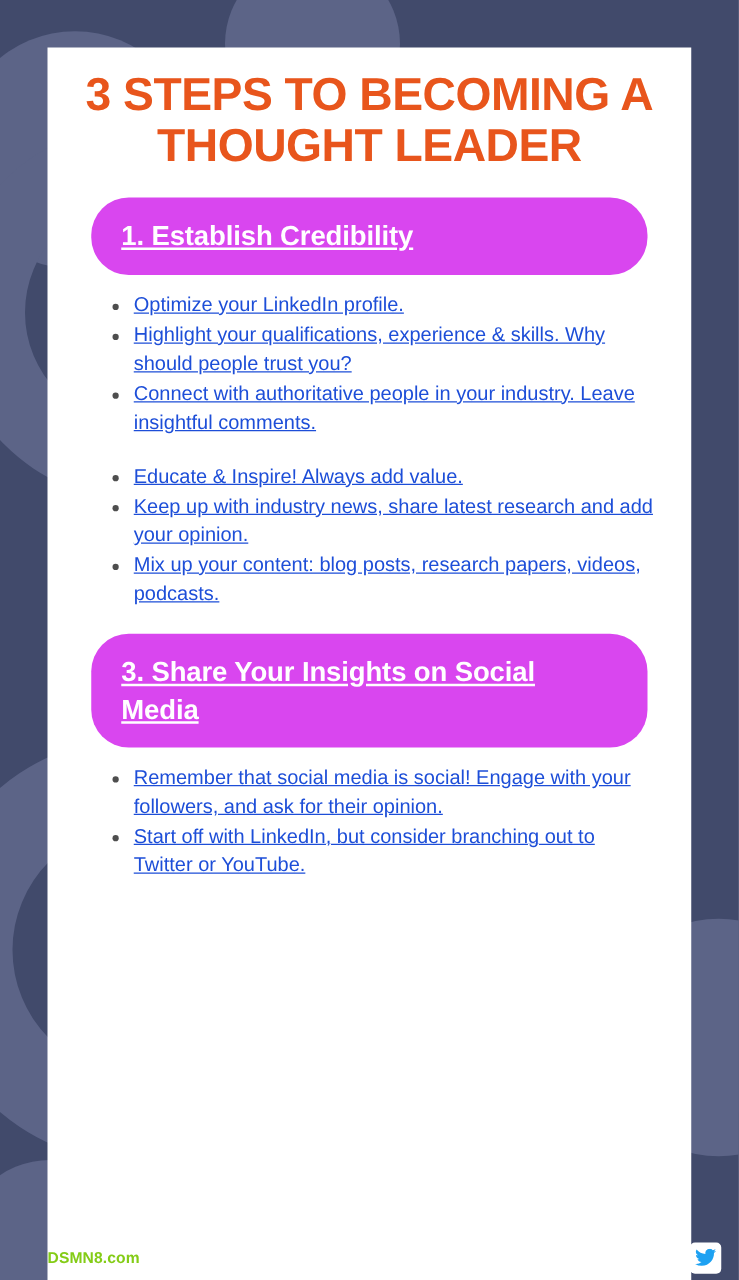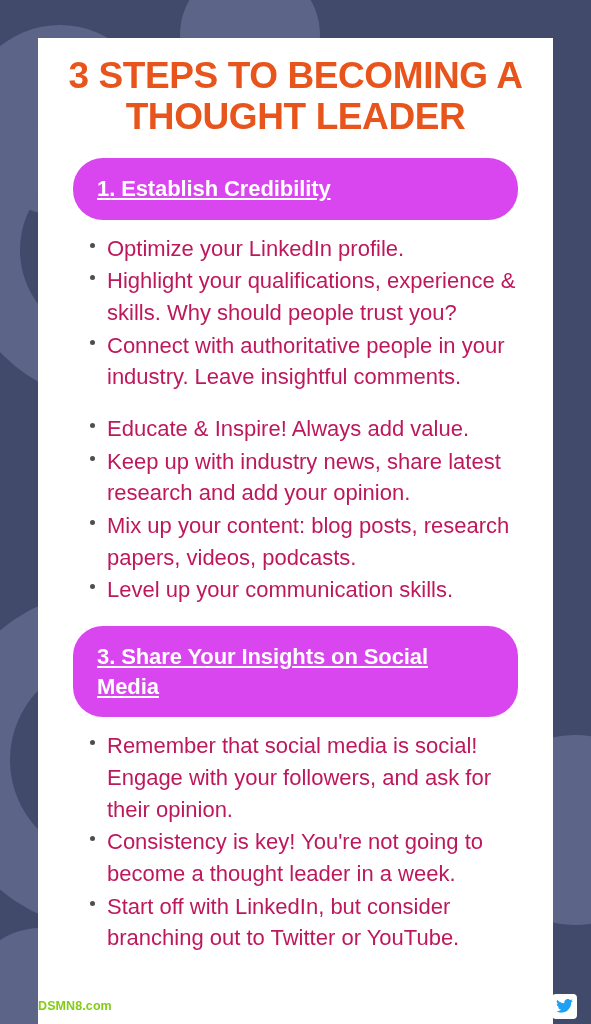--- a/index.html
+++ b/index.html
@@ -70,26 +70,27 @@
   }
 
   .step-bullets {
     list-style: none;
     margin: 13px 0 0 0;
     padding: 0 30px 0 52px;
   }
 
   .step-bullets li {
     position: relative;
-    color: #be185d;
-    font-family: "Liberation Sans", sans-serif;
-    font-size: 22px;
+    color: #1d4ed8;
+    font-family: "Liberation Sans", sans-serif;
+    font-size: 16px;
     line-height: 1.44;
     padding-left: 17px;
     margin-bottom: 1px;
+    text-decoration: underline;
   }
 
   .step-bullets li::before {
     content: "";
     position: absolute;
     left: 0;
     top: 10px;
     width: 5px;
     height: 5px;
     border-radius: 50%;
@@ -194,29 +195,27 @@
       <li>Highlight your qualifications, experience &amp; skills. Why should people trust you?</li>
       <li>Connect with authoritative people in your industry. Leave insightful comments.</li>
     </ul>
   </div>
 
   <div class="step-block">
     <ul class="step-bullets">
       <li>Educate &amp; Inspire! Always add value.</li>
       <li>Keep up with industry news, share latest research and add your opinion.</li>
       <li>Mix up your content: blog posts, research papers, videos, podcasts.</li>
-      <li>Level up your communication skills.</li>
     </ul>
   </div>
 
   <div class="step-block">
     <div class="step-pill">3. Share Your Insights on Social Media</div>
     <ul class="step-bullets">
       <li>Remember that social media is social! Engage with your followers, and ask for their opinion.</li>
-      <li>Consistency is key! You're not going to become a thought leader in a week.</li>
       <li>Start off with LinkedIn, but consider branching out to Twitter or YouTube.</li>
     </ul>
   </div>
 
 </div>
 
 <div id="footer">
 
   <span id="footer-site">DSMN8.com</span>
 

